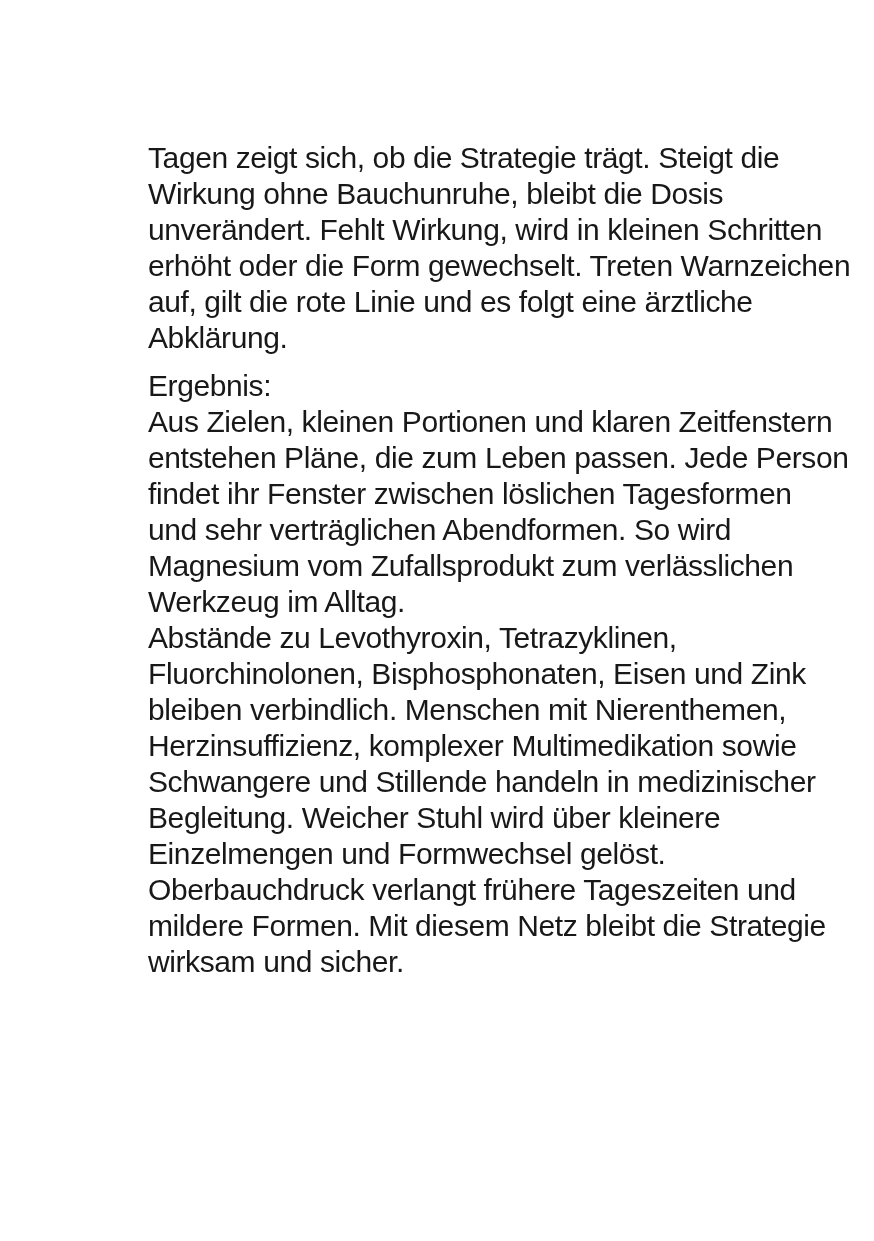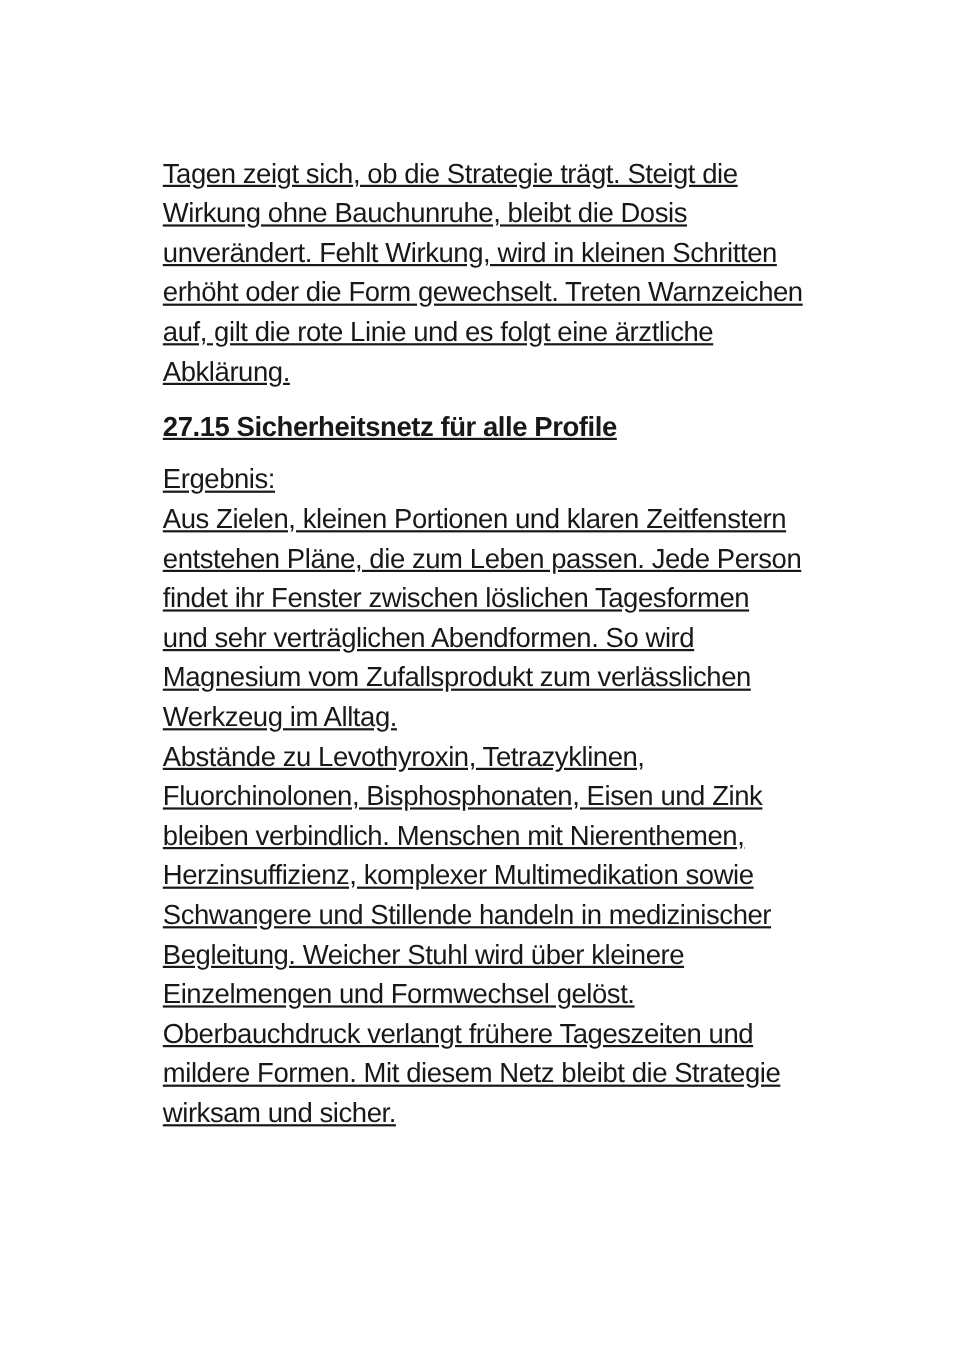--- a/index.html
+++ b/index.html
@@ -14,47 +14,45 @@
   }
   .page {
     position: absolute;
     left: 148px;
     top: 140px;
     width: 680px;
     color: #181818;
   }
   .para {
     margin: 0;
-    font-size: 25px;
+    font-size: 30px;
     font-weight: normal;
     line-height: 36px;
     letter-spacing: -0.4px;
     white-space: pre;  
-    text-decoration: underline;
   }
   .heading {
     font-weight: bold;
     margin-top: 14px;
   }
   .block-gap {
     margin-top: 12px;
   }
 </style>
 </head>
 <body>
 
 <main class="page">
   <p class="para">Tagen zeigt sich, ob die Strategie trägt. Steigt die
 Wirkung ohne Bauchunruhe, bleibt die Dosis
 unverändert. Fehlt Wirkung, wird in kleinen Schritten
 erhöht oder die Form gewechselt. Treten Warnzeichen
 auf, gilt die rote Linie und es folgt eine ärztliche
 Abklärung.</p>
 
-  <h2 class="para heading">27.15 Sicherheitsnetz für alle Profile</h2>
 
   <p class="para block-gap">Ergebnis:
 Aus Zielen, kleinen Portionen und klaren Zeitfenstern
 entstehen Pläne, die zum Leben passen. Jede Person
 findet ihr Fenster zwischen löslichen Tagesformen
 und sehr verträglichen Abendformen. So wird
 Magnesium vom Zufallsprodukt zum verlässlichen
 Werkzeug im Alltag.</p>
 
   <p class="para">Abstände zu Levothyroxin, Tetrazyklinen,

